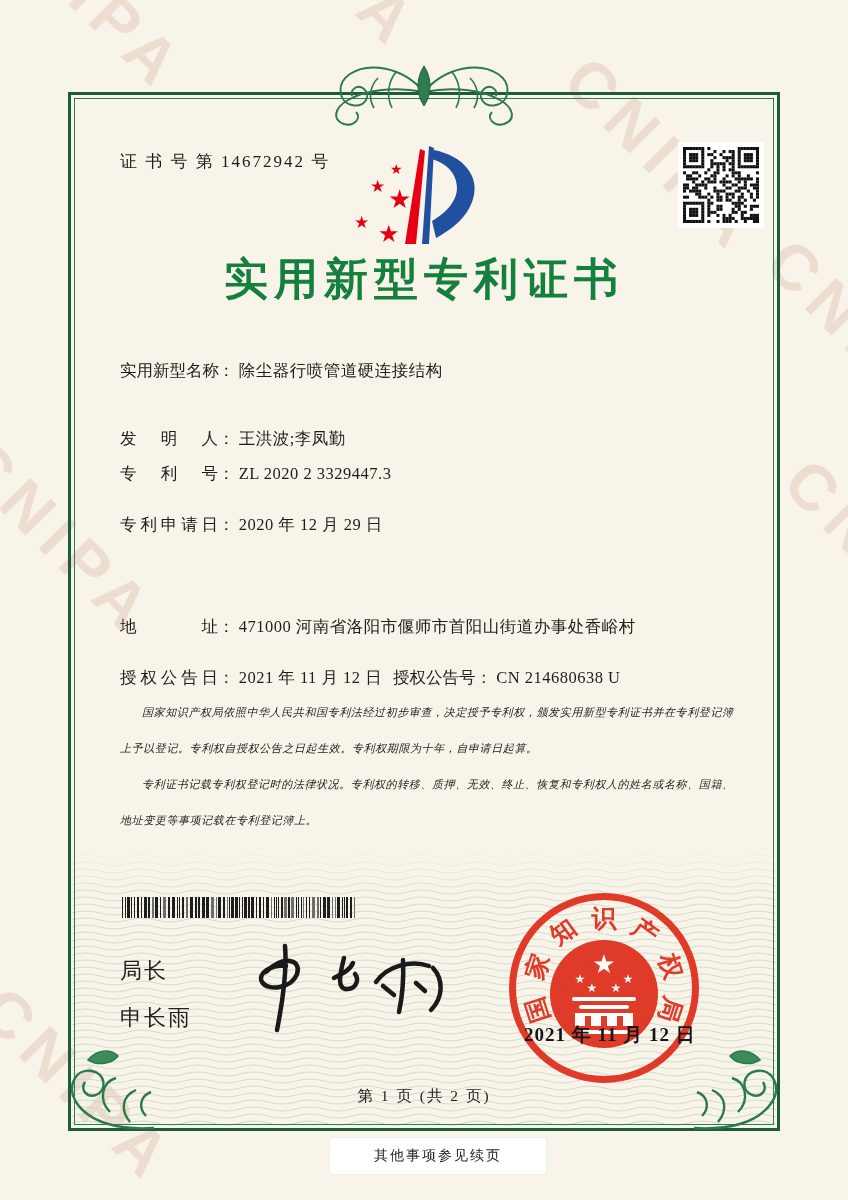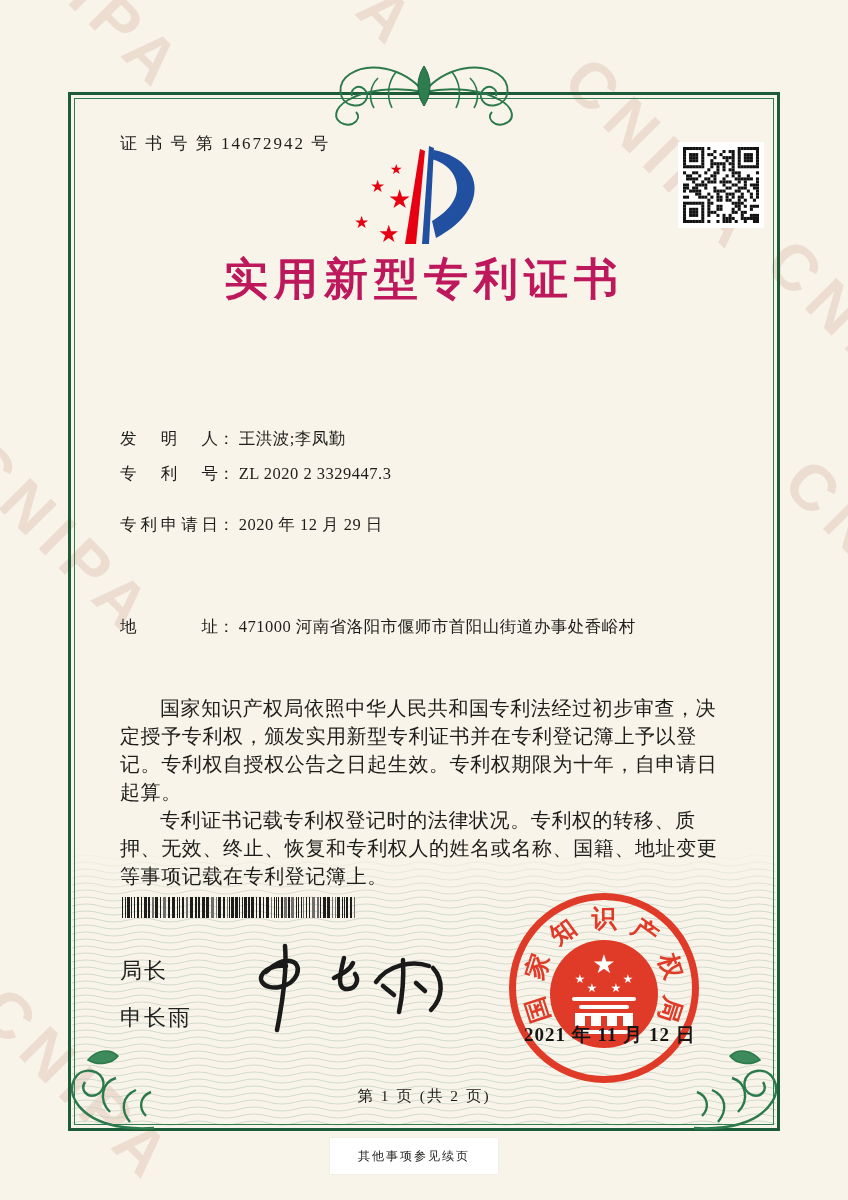--- a/index.html
+++ b/index.html
@@ -25,37 +25,37 @@
   .frame-outer{position:absolute;left:68px;top:92px;width:712px;height:1039px;
       border:3px solid var(--green);z-index:2;}
   .frame-inner{position:absolute;left:74px;top:98px;width:700px;height:1027px;
       border:1px solid var(--green2);z-index:2;}
   .ornament-top{position:absolute;left:274px;top:56px;width:300px;height:74px;z-index:3;}
   .flourish{position:absolute;width:100px;height:96px;z-index:3;}
   #flourish-left{left:58px;top:1040px;}
   #flourish-right{left:690px;top:1040px;transform:scaleX(-1);}
 
   
-  .certno{position:absolute;left:120px;top:132px;font-size:17px;letter-spacing:2px;z-index:4;}
+  .certno{position:absolute;left:120px;top:150px;font-size:17px;letter-spacing:2px;z-index:4;}
   #logo{position:absolute;left:348px;top:136px;width:140px;height:120px;z-index:4;}
   .qrbox{position:absolute;left:678px;top:142px;width:86px;height:86px;background:#fff;
       padding:5px;z-index:4;}
   .title{position:absolute;left:0;top:250px;width:848px;text-align:center;
-      font-size:44px;font-weight:700;letter-spacing:6px;color:#be185d;z-index:4;}
+      font-size:44px;font-weight:700;letter-spacing:6px;color:#15803d;z-index:4;}
 
   
   .row{position:absolute;left:120px;width:620px;font-size:16.5px;z-index:4;white-space:nowrap;}
   .flabel{display:inline-block;width:98px;text-align:justify;text-align-last:justify;
       vertical-align:bottom;}
   .fvalue{letter-spacing:.5px;}
   .grant2{position:absolute;left:273px;top:0;}
 
   
   .legal{position:absolute;left:120px;top:694px;width:614px;z-index:4;}
-  .legal p{font-size:20px;line-height:28px;text-indent:2em;letter-spacing:.6px;}
+  .legal p{font-size:11px;line-height:36px;text-indent:2em;letter-spacing:.6px;font-style:italic;}
 
   
   #barcode{position:absolute;left:120px;top:897px;width:240px;height:21px;z-index:4;}
 
   
   .sig-titles{position:absolute;left:120px;top:956px;z-index:4;
       font-family:"Liberation Sans","DejaVu Sans",sans-serif;font-size:22px;color:#222;}
   .sig-titles div{margin-bottom:17px;letter-spacing:2px;}
   #sig-script{position:absolute;left:228px;top:938px;width:230px;height:100px;z-index:4;}
 
@@ -65,22 +65,22 @@
   .seal-chars{position:absolute;inset:0;}
   .seal-chars span{position:absolute;left:50%;top:50%;font-size:25px;font-weight:700;
       color:var(--sealred);font-family:"Liberation Serif",serif;}
   #emblem{position:absolute;left:35px;top:42px;width:120px;height:118px;}
   .seal-date{position:absolute;left:524px;top:1022px;font-size:19px;letter-spacing:1px;
       color:#151515;z-index:6;font-weight:600;}
 
   
   .pageno{position:absolute;left:0;top:1086px;width:848px;text-align:center;
       font-size:15.5px;letter-spacing:2px;z-index:4;}
-  .note{position:absolute;left:330px;top:1138px;width:168px;height:36px;background:#fff;
-      text-align:center;line-height:36px;font-size:12px;letter-spacing:2px;z-index:4;
+  .note{position:absolute;left:330px;top:1138px;width:216px;height:36px;background:#fff;
+      text-align:center;line-height:36px;font-size:14px;letter-spacing:2px;z-index:4;
       box-shadow:0 0 2px rgba(0,0,0,.08);}
   svg text.star{font-family:"DejaVu Sans",sans-serif;}
 </style>
 </head>
 <body>
 
 <div id="page">
 
   <div class="wm" style="left:-34px;top:-44px">CNIPA</div>
   <div class="wm" style="left:200px;top:-86px">CNIPA</div>
@@ -486,35 +486,47 @@
         <rect x="45" y="72" width="3" height="3" fill="#111"></rect>
         <rect x="51" y="72" width="3" height="3" fill="#111"></rect>
         <rect x="60" y="72" width="3" height="3" fill="#111"></rect>
         <rect x="69" y="72" width="3" height="3" fill="#111"></rect>
         <rect x="72" y="72" width="3" height="3" fill="#111"></rect>
       </svg>
   </div>
 
   <div class="title">实用新型专利证书</div>
 
+  <div class="row" style="top:360px">
+    <span class="flabel">实用新型名称</span><span>：</span>
+    <span class="fvalue">除尘器行喷管道硬连接结构</span>
+  </div>
   <div class="row" style="top:428px">
     <span class="flabel">发明人</span><span>：</span>
     <span class="fvalue">王洪波;李凤勤</span>
   </div>
   <div class="row" style="top:463px">
     <span class="flabel">专利号</span><span>：</span>
     <span class="fvalue">ZL 2020 2 3329447.3</span>
   </div>
   <div class="row" style="top:514px">
     <span class="flabel">专利申请日</span><span>：</span>
     <span class="fvalue">2020 年 12 月 29 日</span>
   </div>
   <div class="row" style="top:616px">
     <span class="flabel">地址</span><span>：</span>
     <span class="fvalue">471000 河南省洛阳市偃师市首阳山街道办事处香峪村</span>
+  </div>
+  <div class="row" style="top:667px">
+    <span class="flabel">授权公告日</span><span>：</span>
+    <span class="fvalue">2021 年 11 月 12 日</span>
+    <span class="grant2">
+      <span>授权公告号</span><span>：</span>
+      <span class="fvalue">CN 214680638 U</span>
+    </span>
   </div>
 
   <div class="legal">
     <p>国家知识产权局依照中华人民共和国专利法经过初步审查，决定授予专利权，颁发实用新型专利证书并在专利登记簿上予以登记。专利权自授权公告之日起生效。专利权期限为十年，自申请日起算。</p>
     <p>专利证书记载专利权登记时的法律状况。专利权的转移、质押、无效、终止、恢复和专利权人的姓名或名称、国籍、地址变更等事项记载在专利登记簿上。</p>
   </div>
 
   <svg id="barcode" viewBox="0 0 240 21">
       <rect x="2" y="0" width="1" height="21" fill="#1d1d1b"></rect>
       <rect x="5" y="0" width="1" height="21" fill="#1d1d1b"></rect>

